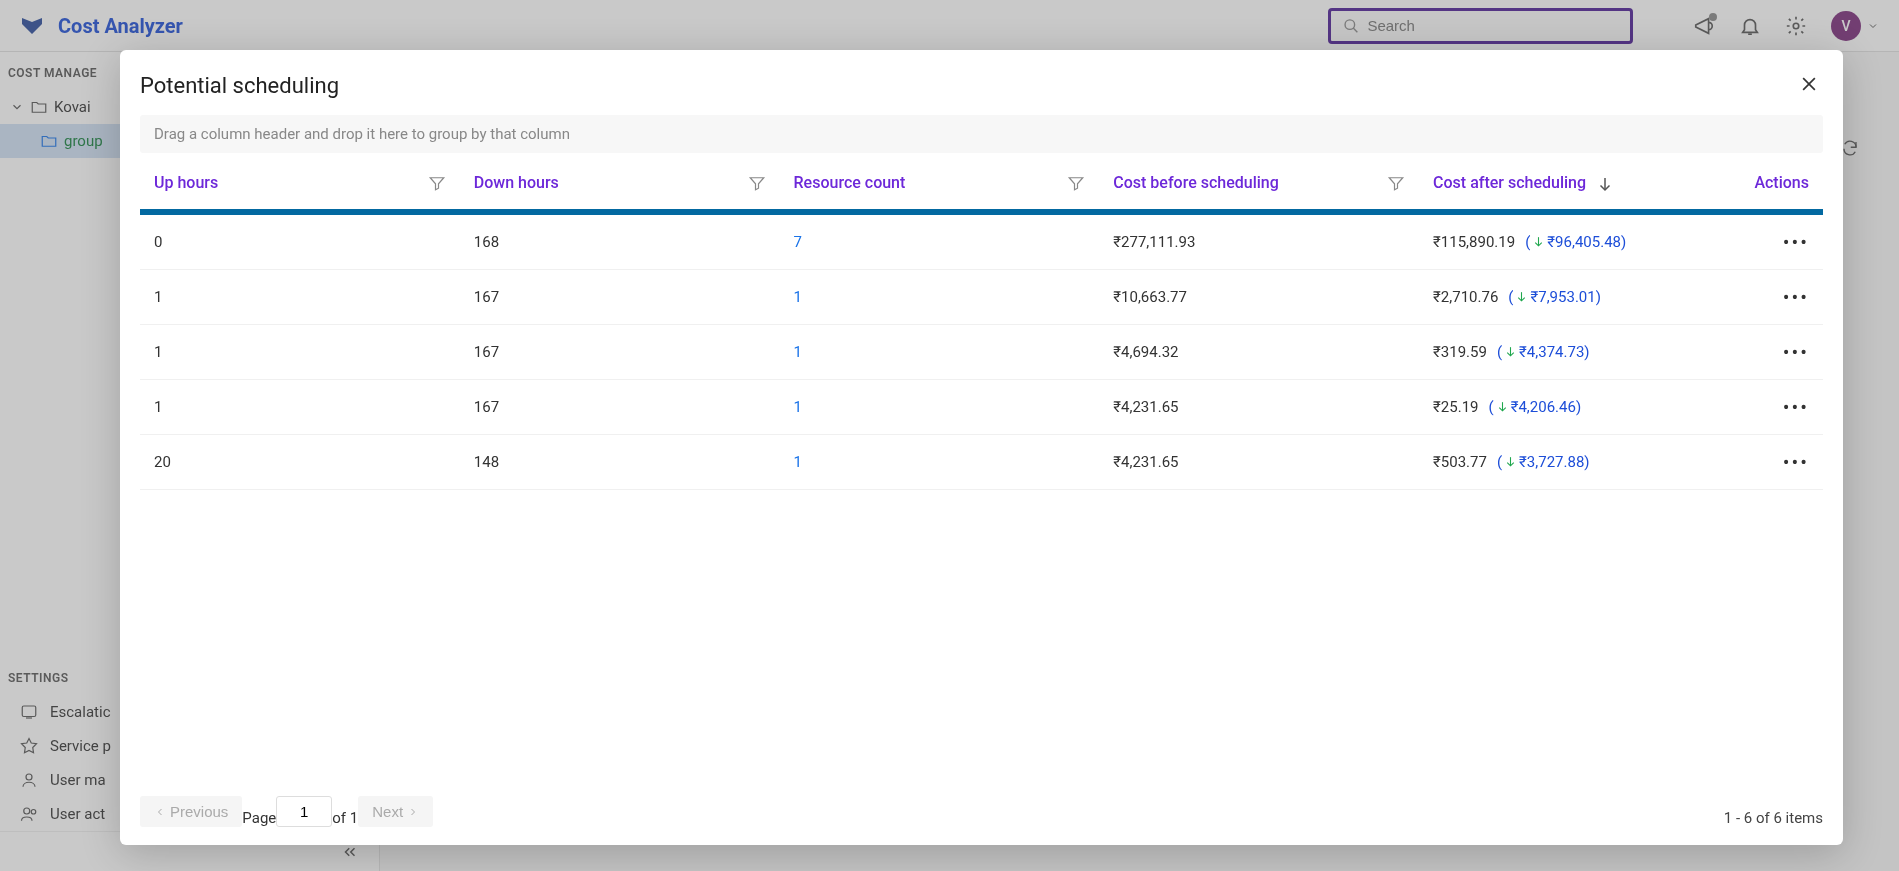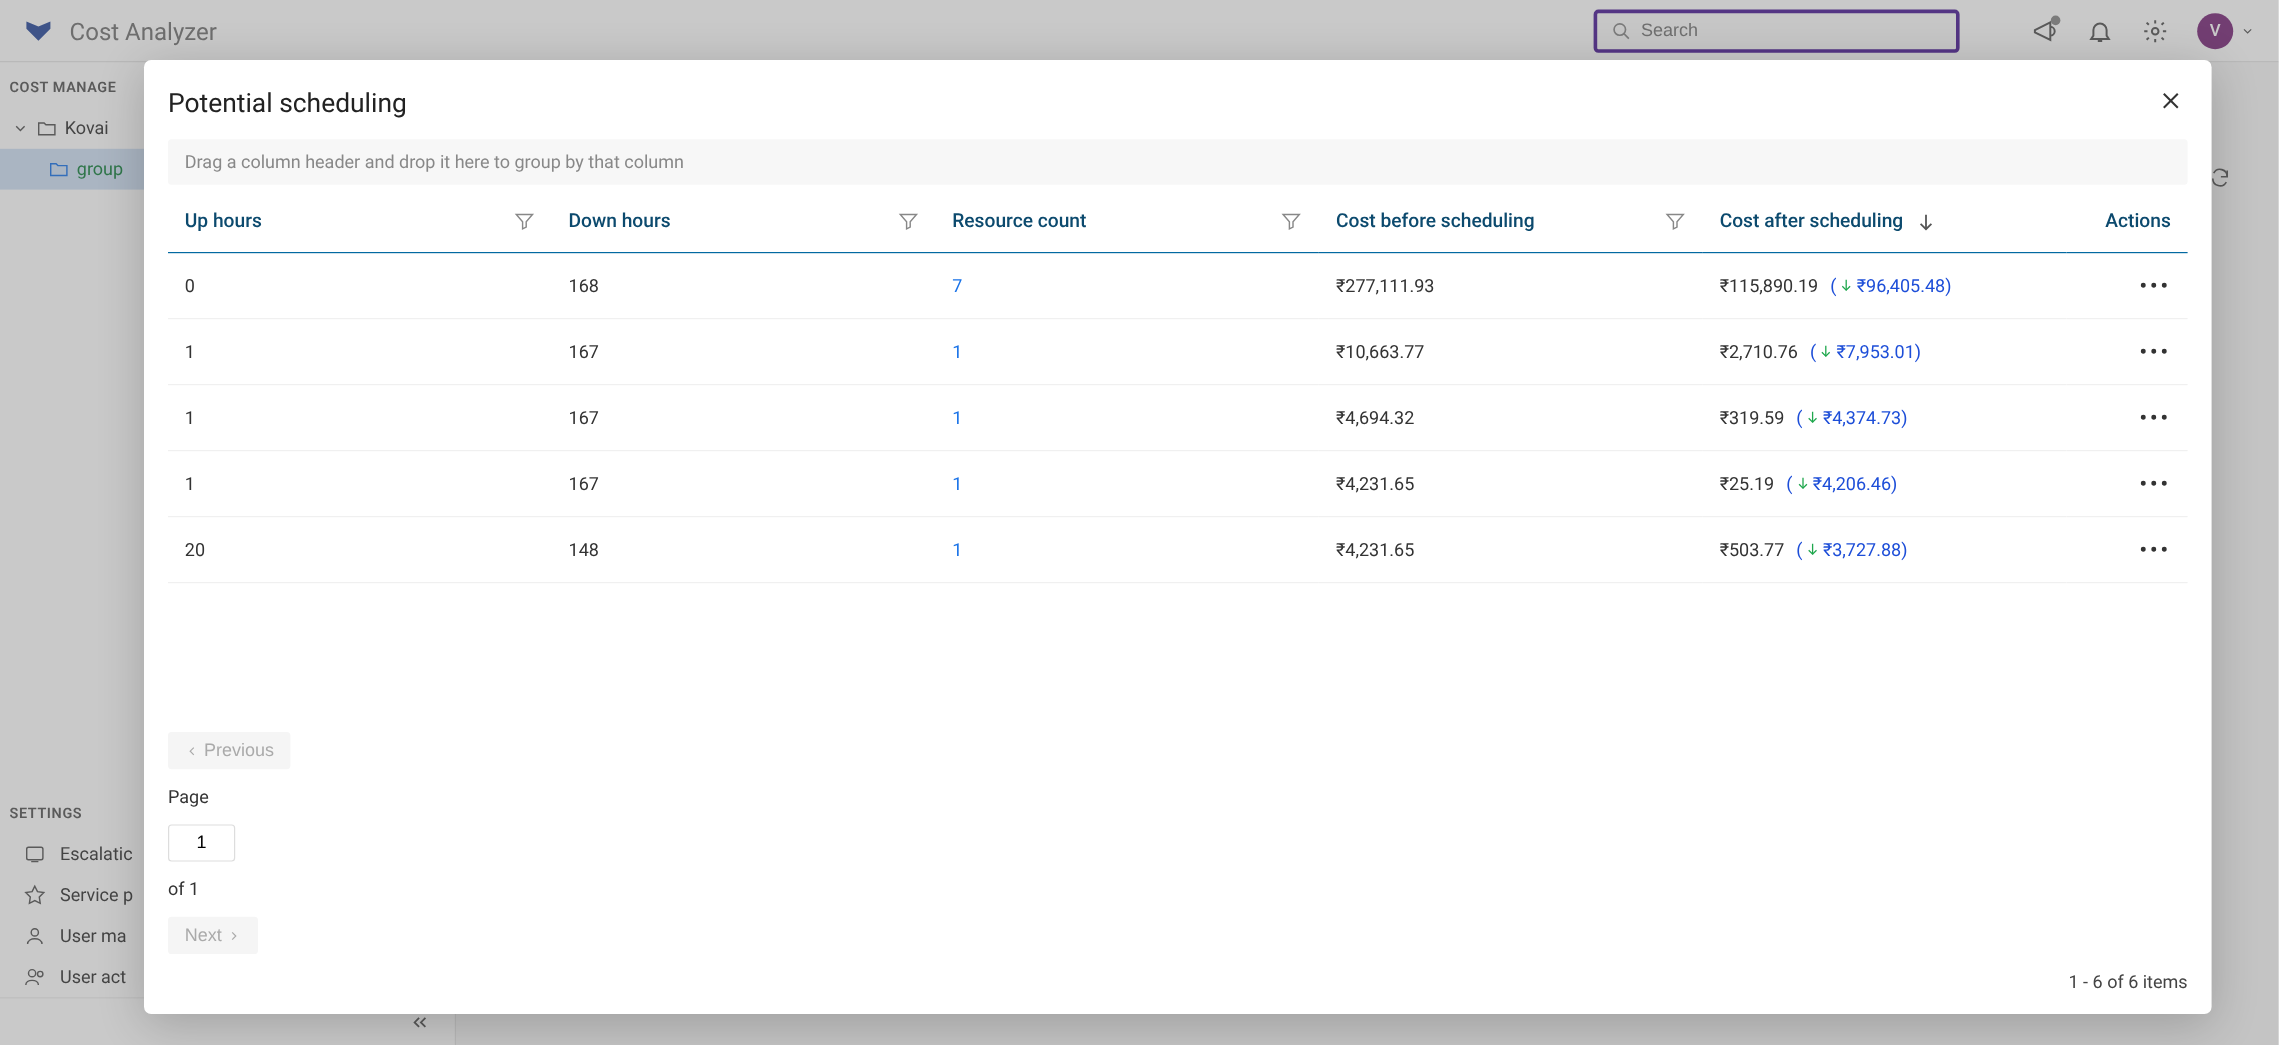--- a/index.html
+++ b/index.html
@@ -17,21 +17,21 @@
     
     .header {
       height: 52px;
       background: #fff;
       border-bottom: 1px solid #e0e0e0;
       display: flex;
       align-items: center;
       padding: 0 20px;
     }
     .logo { width: 24px; height: 24px; margin-right: 14px; }
-    .app-title { font-size: 20px; color: #737373; font-weight: 400; flex: 0 0 auto; }
+    .app-title { font-size: 20px; color: #1d4ed8; font-weight: 700; flex: 0 0 auto; }
     .search-wrap {
       margin-left: auto;
       display: flex;
       align-items: center;
       background: #fafafa;
       border: 3px solid #4c1d95;
       border-radius: 4px;
       padding: 6px 12px;
       width: 305px;
     }
@@ -115,39 +115,39 @@
       background: #f7f7f7; border-radius: 3px;
       padding: 10px 14px; color: #888; font-size: 15px;
       margin-bottom: 4px;
     }
 
     table.grid {
       width: 100%; border-collapse: collapse; table-layout: fixed;
     }
     table.grid th {
       text-align: left; padding: 16px 14px; font-weight: 500;
-      color: #0c4a6e; font-size: 16px; border-bottom: 1px solid #0369a1;
+      color: #6d28d9; font-size: 16px; border-bottom: 6px solid #0369a1;
     }
     table.grid th.actions { text-align: right; }
     .th-inner { display: flex; align-items: center; justify-content: space-between; }
     .filter-ic, .sort-ic { color: #888; cursor: pointer; }
     table.grid td {
       padding: 15px 14px; border-bottom: 1px solid #f0f0f0;
       font-size: 15px; color: #333; vertical-align: middle;
     }
     .rc-link { color: #1a73e8; cursor: pointer; }
     .after-cell { display: flex; align-items: center; gap: 10px; }
     .savings { color: #1d4ed8; font-size: 15px; display: inline-flex; align-items: center; gap: 2px; }
     .more-dots { cursor: pointer; font-size: 20px; letter-spacing: 2px; color: #333; text-align: right; }
     td.actions { text-align: right; padding-right: 24px; }
 
     
     .pager {
-      display: flex; align-items: flex-start; gap: 14px;
-      padding: 18px 0; margin-top: auto; font-size: 15px; color: #333; flex-direction: column;
+      display: flex; align-items: flex-end; gap: 0;
+      padding: 18px 0; margin-top: auto; font-size: 15px; color: #333;
     }
     .pg-btn {
       background: #f5f5f5; border: none; padding: 7px 14px;
       border-radius: 3px; color: #aaa; font-size: 15px;
       display: inline-flex; align-items: center; gap: 4px; cursor: not-allowed;
     }
     .pg-input {
       width: 56px; text-align: center; padding: 6px;
       border: 1px solid #ddd; border-radius: 3px; font-size: 15px;
     }

